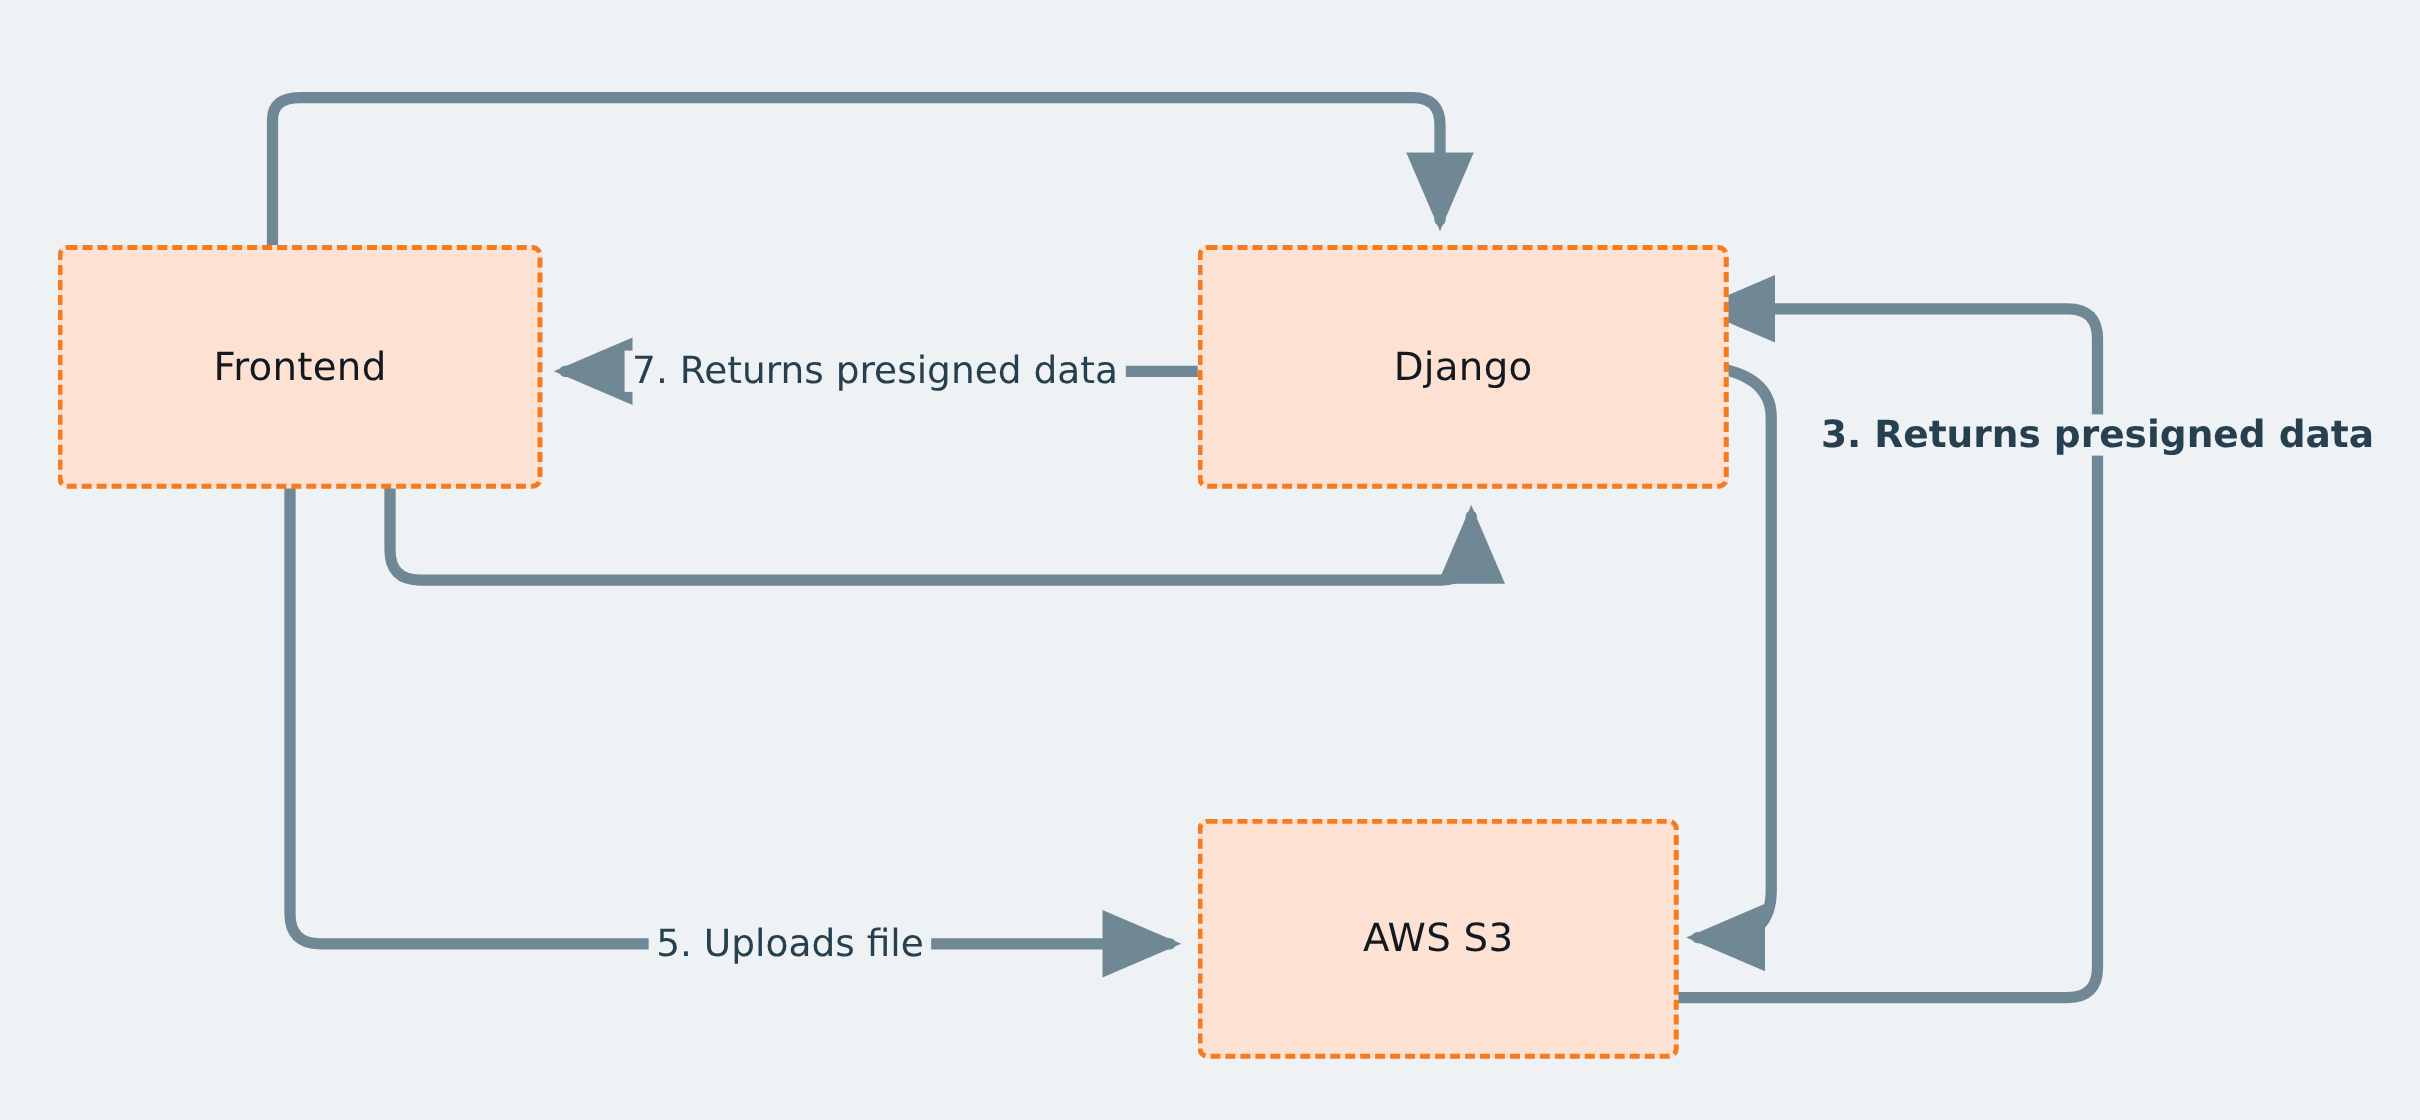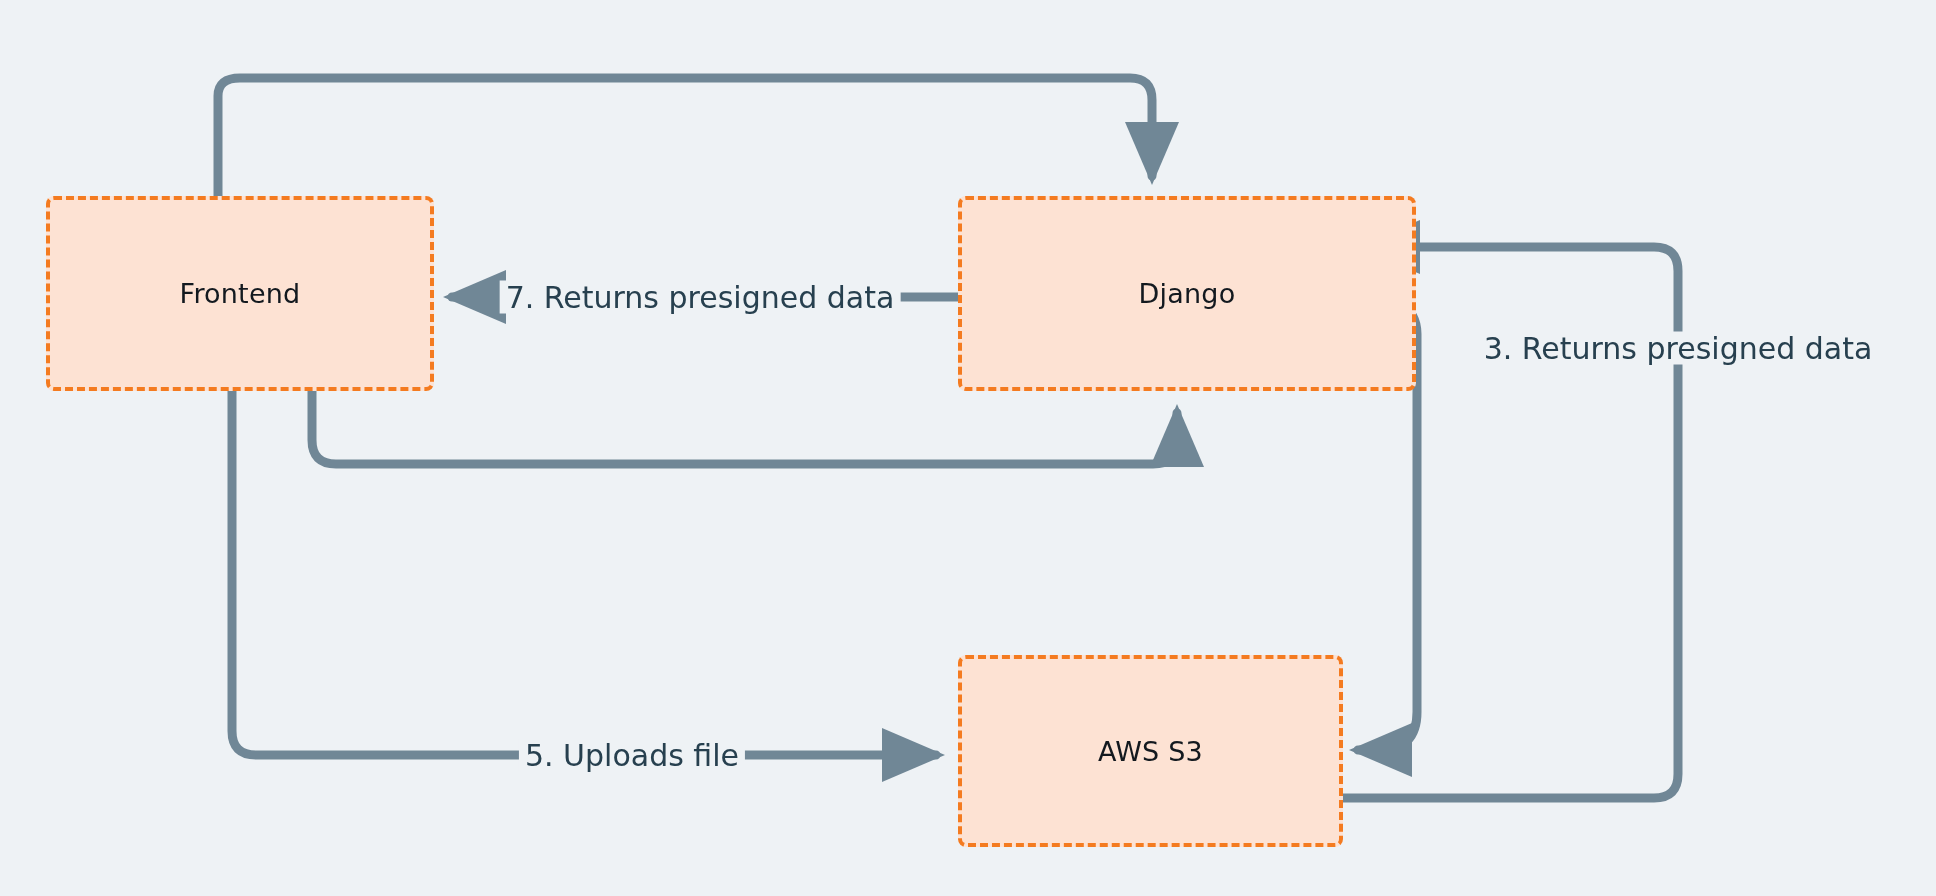--- a/index.html
+++ b/index.html
@@ -29,21 +29,21 @@
   .node {
     position: absolute;
     box-sizing: border-box;
     background: #fde2d3;
     border: 4px dashed #f47b20;
     border-radius: 8px;
     display: flex;
     align-items: center;
     justify-content: center;
     color: #13191f;
-    font-size: 27px;
+    font-size: 31px;
     font-family: "DejaVu Sans", sans-serif;
     letter-spacing: 0.2px;
   }
   .node-label {
     pointer-events: none;
   }
   .edge-label {
     position: absolute;
     transform: translate(-50%, -50%);
     white-space: pre;
@@ -77,30 +77,30 @@
 
     <path d="M232,391 L232,731 Q232,755 256,755 L936,755" fill="none" stroke="#708796" stroke-width="9" stroke-linecap="round" marker-end="url(#ah)"></path>
 
     <path d="M312,391 L312,440 Q312,464 336,464 L1153,464 Q1177,464 1177,440 L1177,413" fill="none" stroke="#708796" stroke-width="9" stroke-linecap="round" marker-end="url(#ah)"></path>
   </svg>
 
   <div class="node" id="node-frontend" style="left:46px; top:196px; width:388px; height:195px;">
     <span class="node-label">Frontend</span>
   </div>
 
-  <div class="node" id="node-django" style="left:958px; top:196px; width:458px; height:195px;text-align:right;">
+  <div class="node" id="node-django" style="left:958px; top:196px; width:425px; height:195px;text-align:right;">
     <span class="node-label">Django</span>
   </div>
 
   <div class="node" id="node-aws-s3" style="left:958px; top:655px; width:385px; height:192px;">
     <span class="node-label">AWS S3</span>
   </div>
 
 
 
-  <div class="edge-label" style="left:1678px; top:348px;">3. Returns presigned data</div>
+  <div class="edge-label" style="left:1678px; top:348px;font-weight:bold;">3. Returns presigned data</div>
 
   <div class="edge-label" style="left:700px; top:297px;">7. Returns presigned data</div>
 
   <div class="edge-label" style="left:632px; top:755px;">5. Uploads file</div>
 
 
 </div>
 
 </body></html>

